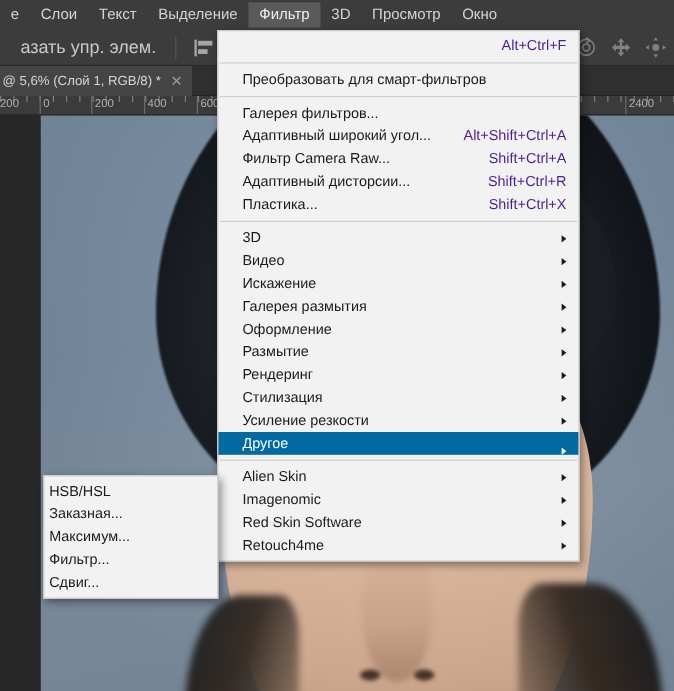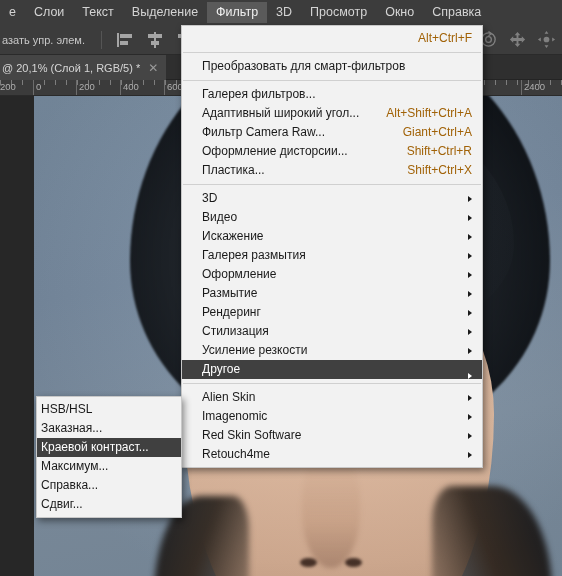--- a/index.html
+++ b/index.html
@@ -29,22 +29,22 @@
 
   
   .optionsbar {
     position: absolute; left: 0; top: 25px; width: 562px; height: 30px;
     background: #3c3c3c;
     border-bottom: 1px solid #2a2a2a;
     display: flex; align-items: center;
     z-index: 35;
   }
   .opt-label {
-    font-size: 11px; color: #c8c8c8; white-space: nowrap;
-    padding-left: 2px; padding-right: 8px;
+    font-size: 15px; color: #c8c8c8; white-space: nowrap;
+    padding-left: 17px; padding-right: 8px;
   }
   .opt-sep {
     width: 1px; height: 18px; background: #555; margin: 0 8px;
   }
   .align-ico { width: 20px; height: 20px; margin: 0 5px; position: relative; opacity:.85; }
   .align-ico i { position: absolute; background: #b8b8b8; display:block; }
   .right-tools {
     margin-left: auto; display: flex; align-items: center; padding-right: 6px; gap: 10px;
   }
   .rt-ico { width: 19px; height: 19px; opacity: .55; }
@@ -161,28 +161,28 @@
     box-shadow: 2px 3px 7px rgba(0,0,0,.45);
     font-size: 12px; color: #1a1a1a;
     z-index: 60; padding: 3px 0;
   }
   .mi {
     position: relative; display: flex; align-items: center;
     height: 19px; padding: 0 10px 0 20px; white-space: nowrap;
     line-height: 19px;
   }
   .mi .lab { flex: 0 0 auto; }
-  .mi .accel { margin-left: auto; padding-left: 24px; color: #a16207; }
+  .mi .accel { margin-left: auto; padding-left: 24px; color: #4c1d95; }
   .mi .arrow {
     margin-left: auto; width: 0; height: 0;
     border-left: 4px solid #1a1a1a;
     border-top: 3.5px solid transparent;
     border-bottom: 3.5px solid transparent;
   }
-  .mi.sel { background: #404040; color: #ffffff; align-items: flex-end; }
+  .mi.sel { background: #0369a1; color: #ffffff; align-items: flex-end; }
   .mi.sel .arrow { border-left-color: #ffffff; }
   .msep { height: 1px; background: #d0d0d0; margin: 4px 1px; }
 
   #filter-menu { left: 181px; top: 25px; width: 302px; }
   #other-submenu { left: 36px; top: 396px; width: 146px; }
   #other-submenu .mi { padding-left: 4px; }
 </style>
 </head>
 <body>
 
@@ -190,21 +190,20 @@
 
   <div class="menubar" id="menubar">
       <div class="menubar-item">e</div>
       <div class="menubar-item">Слои</div>
       <div class="menubar-item">Текст</div>
       <div class="menubar-item">Выделение</div>
       <div class="menubar-item active">Фильтр</div>
       <div class="menubar-item">3D</div>
       <div class="menubar-item">Просмотр</div>
       <div class="menubar-item">Окно</div>
-      <div class="menubar-item">Справка</div>
     </div>
 
   <div class="optionsbar">
     <span class="opt-label">азать упр. элем.</span>
     <span class="opt-sep"></span>
 
     <span class="align-ico">
       <i style="left:2px; top:3px; width:2px; height:14px;"></i>
       <i style="left:5px; top:4px; width:12px; height:4px;"></i>
       <i style="left:5px; top:11px; width:8px; height:4px;"></i>
@@ -243,21 +242,21 @@
         <svg viewBox="0 0 20 20">
             <circle cx="10" cy="10" r="3" fill="#b9b9b9"></circle>
             <path d="M10 1 L12 4 H8 Z M10 19 L8 16 H12 Z M1 10 L4 8 V12 Z M19 10 L16 12 V8 Z" fill="#b9b9b9"></path>
           </svg>
       </span>
     </span>
   </div>
 
   <div class="tabbar">
     <div class="doc-tab">
-      <span>@ 20,1% (Слой 1, RGB/5) *</span>
+      <span>@ 5,6% (Слой 1, RGB/8) *</span>
       <span class="close-x">✕</span>
     </div>
   </div>
 
   <div class="ruler-h" id="ruler-h">
       <div class="tick" style="left: 0px;"></div>
       <div class="tick" style="left: 11px;"></div>
       <div class="tick" style="left: 22px;"></div>
       <div class="tick" style="left: 33px;"></div>
       <div class="tick" style="left: 44px;"></div>
@@ -353,24 +352,24 @@
       <div class="msep"></div>
       <div class="mi">
         <span class="lab">Галерея фильтров...</span>
       </div>
       <div class="mi">
         <span class="lab">Адаптивный широкий угол...</span>
         <span class="accel">Alt+Shift+Ctrl+A</span>
       </div>
       <div class="mi">
         <span class="lab">Фильтр Camera Raw...</span>
-        <span class="accel">Giant+Ctrl+A</span>
-      </div>
-      <div class="mi">
-        <span class="lab">Оформление дисторсии...</span>
+        <span class="accel">Shift+Ctrl+A</span>
+      </div>
+      <div class="mi">
+        <span class="lab">Адаптивный дисторсии...</span>
         <span class="accel">Shift+Ctrl+R</span>
       </div>
       <div class="mi">
         <span class="lab">Пластика...</span>
         <span class="accel">Shift+Ctrl+X</span>
       </div>
       <div class="msep"></div>
       <div class="mi">
         <span class="lab">3D</span>
         <span class="arrow"></span>
@@ -430,27 +429,24 @@
       </div>
     </div>
 
   <div class="menu" id="other-submenu">
       <div class="mi">
         <span class="lab">HSB/HSL</span>
       </div>
       <div class="mi">
         <span class="lab">Заказная...</span>
       </div>
-      <div class="mi sel">
-        <span class="lab">Краевой контраст...</span>
-      </div>
       <div class="mi">
         <span class="lab">Максимум...</span>
       </div>
       <div class="mi">
-        <span class="lab">Справка...</span>
+        <span class="lab">Фильтр...</span>
       </div>
       <div class="mi">
         <span class="lab">Сдвиг...</span>
       </div>
     </div>
 
 </div>
 
 </body></html>

